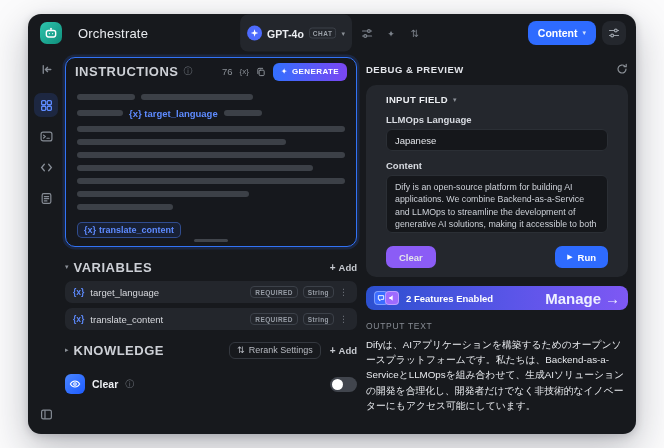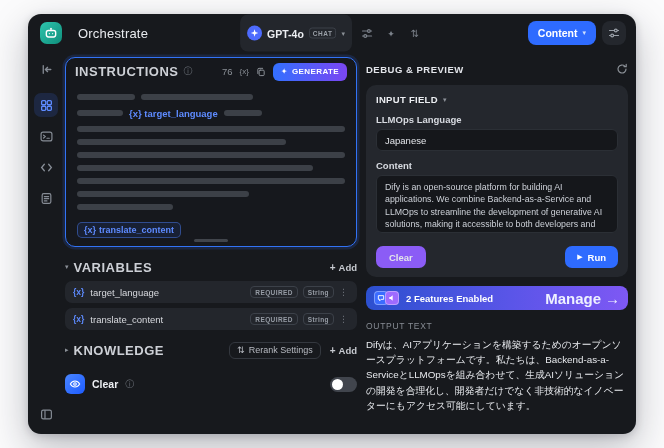--- a/index.html
+++ b/index.html
@@ -90,21 +90,21 @@
                 display: flex; align-items: center; justify-content: center; color: #fff; }
   .vision-label { font-size: 10.5px; font-weight: 600; color: #eceef2; }
   .toggle { margin-left: auto; width: 27px; height: 15px; border-radius: 8px; background: #41454d; position: relative; cursor: pointer; }
   .toggle .knob { position: absolute; left: 2px; top: 2px; width: 11px; height: 11px; border-radius: 50%; background: #fff; }
 
   
   .debug-head { display: flex; align-items: center; height: 20px; margin: 2px 0 6px; }
   .debug-title { font-size: 9.5px; font-weight: 700; letter-spacing: .5px; color: #e3e5ea; }
   .refresh-btn { margin-left: auto; background: none; border: none; color: #8b9097; cursor: pointer;
                  display: flex; align-items: center; }
-  .input-card { background: #24272d; border-radius: 10px; padding: 9px 10px; }
+  .input-card { background: #24272d; border-radius: 10px; padding: 9px 20px; }
   .if-title-row { display: flex; align-items: center; gap: 5px; }
   .if-title { font-size: 9.5px; font-weight: 700; letter-spacing: .3px; color: #eceef2; }
   .if-desc { margin-top: 4px; font-size: 8.3px; line-height: 1.4; color: #9298a2; }
   .field-label { margin-top: 9px; font-size: 9.5px; font-weight: 600; color: #d7dae0; }
   .text-input { margin-top: 4px; width: 100%; height: 22px; background: #15171b; border: 1px solid #2b2f35;
                 border-radius: 6px; color: #e3e5ea; font-size: 9.5px; padding: 0 8px; font-family: inherit; }
   .text-area { margin-top: 4px; width: 100%; height: 58px; background: #15171b; border: 1px solid #2b2f35;
                border-radius: 6px; color: #ced2d9; font-size: 8.8px; line-height: 1.4; padding: 5px 8px;
                resize: none; font-family: inherit; overflow: hidden; }
   .btn-row { margin-top: 9px; display: flex; align-items: center; justify-content: space-between; }

